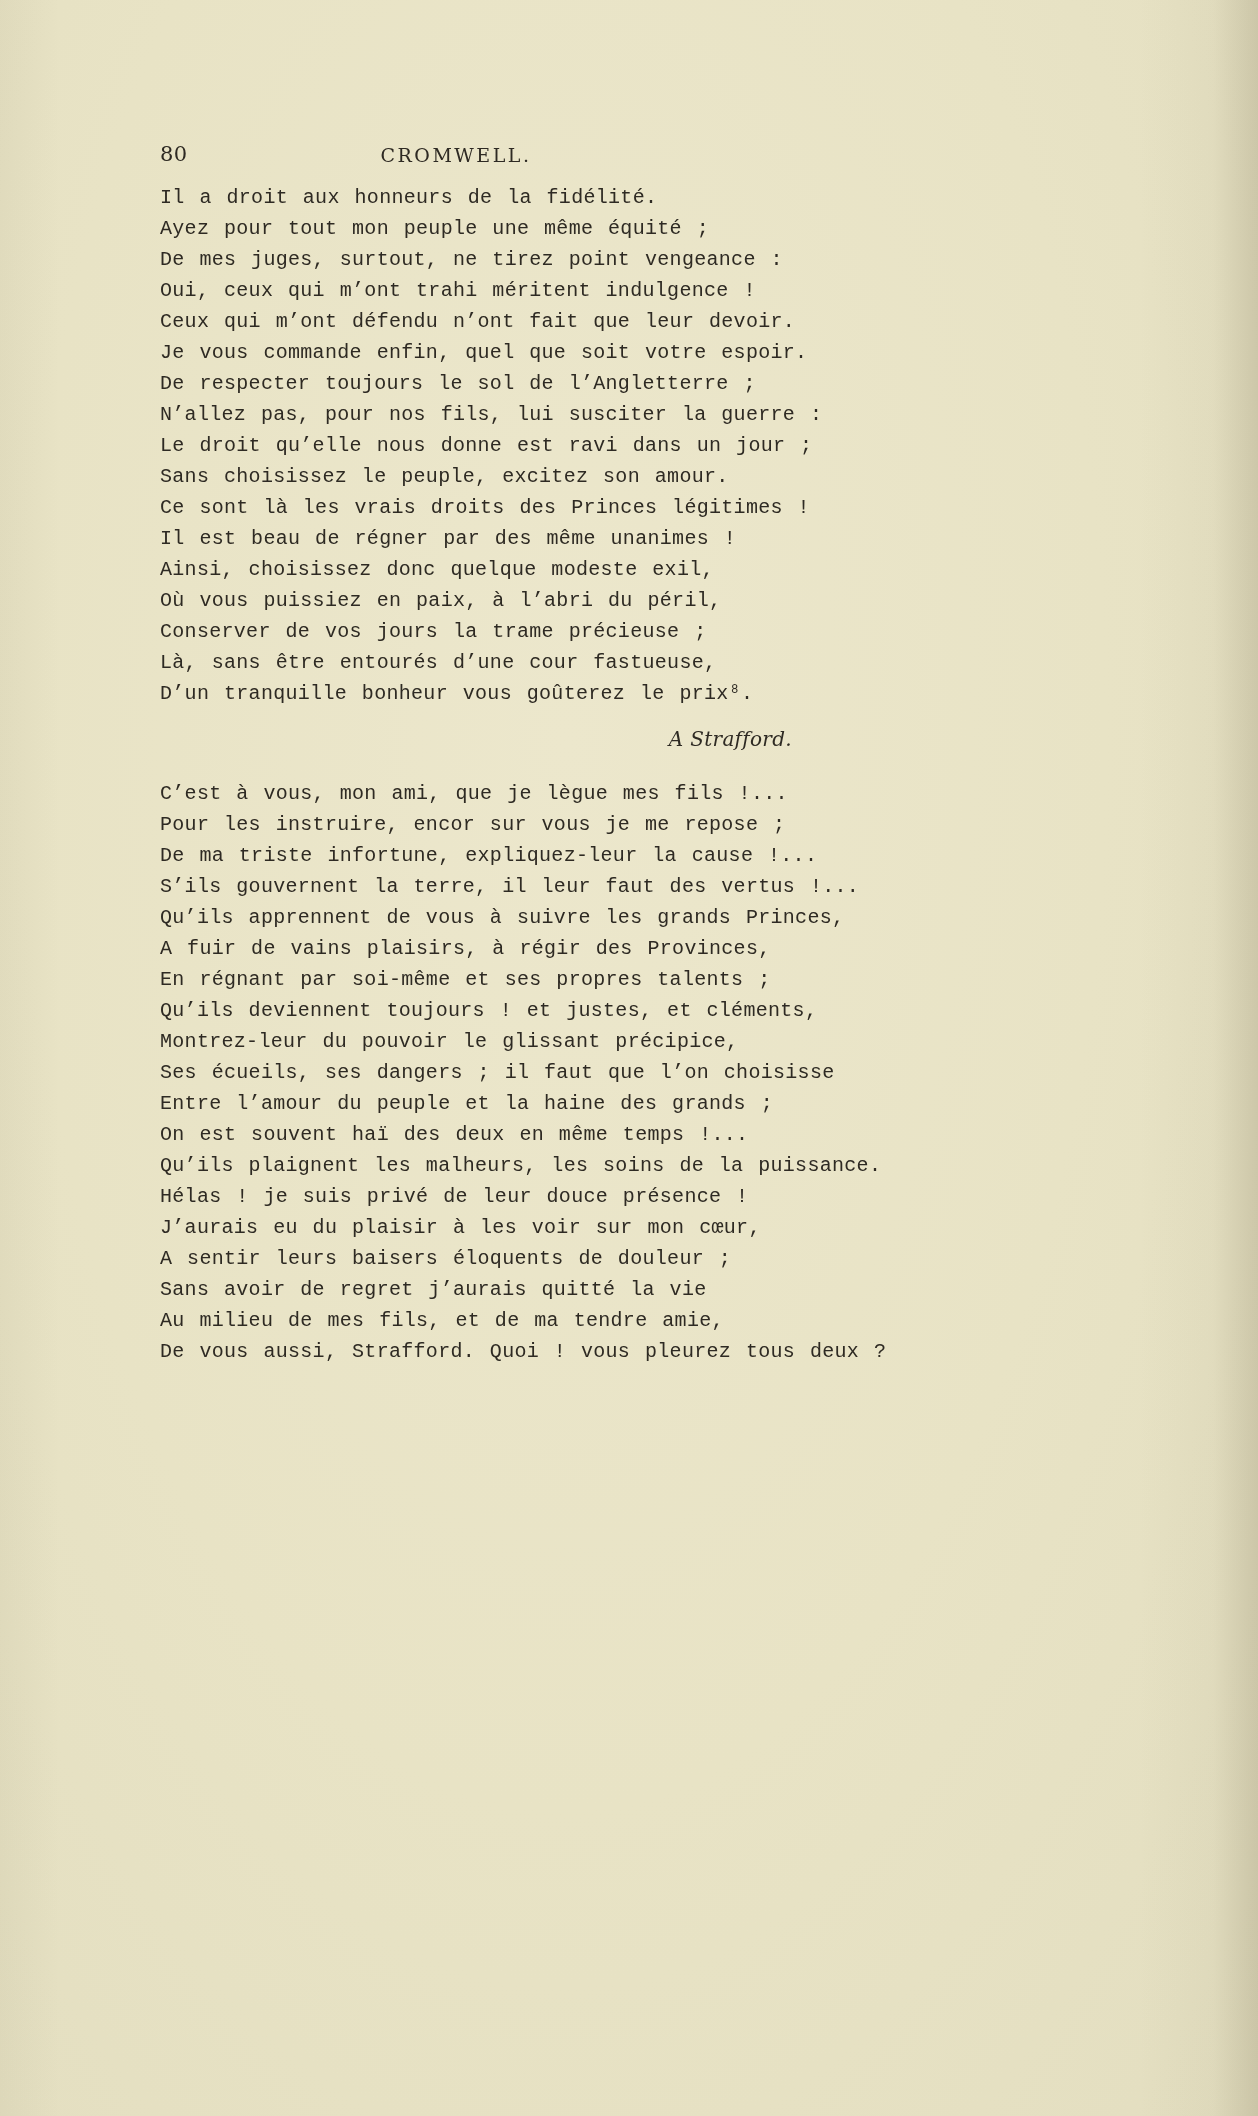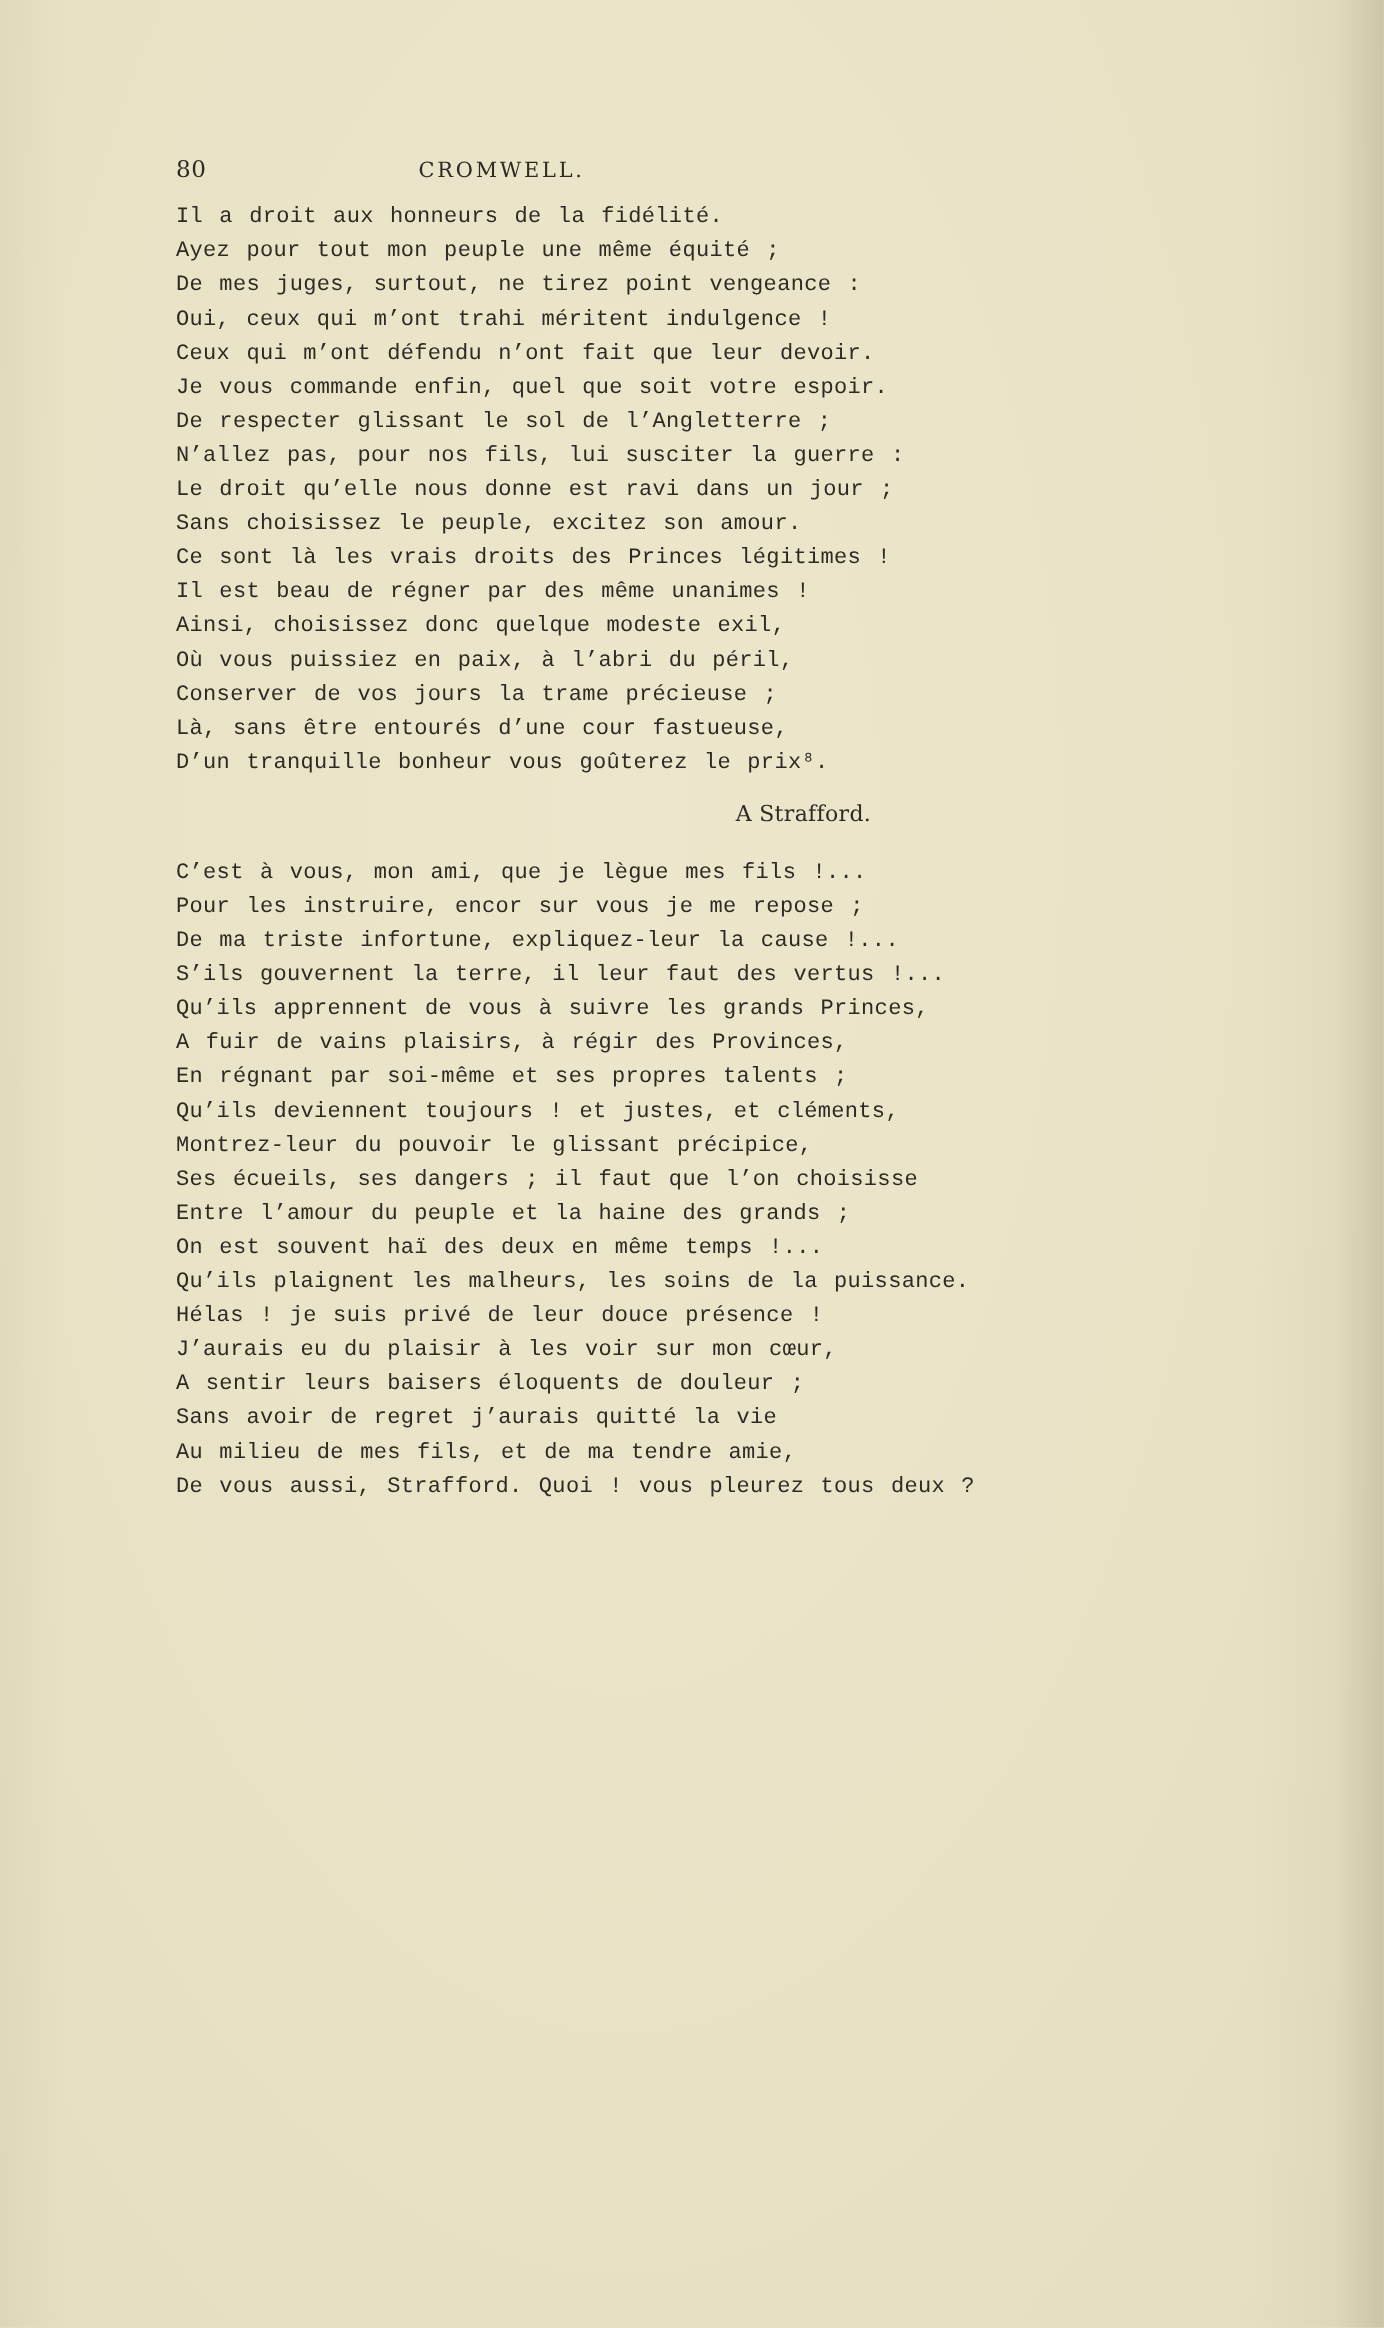--- a/index.html
+++ b/index.html
@@ -58,20 +58,21 @@
   .verse-line {
     font-size: 20px;
     line-height: 31px;
     letter-spacing: 0.3px;
     word-spacing: 2.5px;
     white-space: nowrap;
     font-family: Liberation Mono, monospace;
   }
   .attribution {
     text-align: right;
+    font-style: italic;
     font-size: 20px;
     line-height: 31px;
     margin: 15px 0 23px 0;
     letter-spacing: 0.3px;
   }
 </style>
 </head>
 <body>
 
 <div class="scan">
@@ -82,21 +83,21 @@
       <span class="running-title">CROMWELL.</span>
     </div>
 
     <div class="stanza">
       <div class="verse-line">Il a droit aux honneurs de la fidélité.</div>
       <div class="verse-line">Ayez pour tout mon peuple une même équité ;</div>
       <div class="verse-line">De mes juges, surtout, ne tirez point vengeance :</div>
       <div class="verse-line">Oui, ceux qui m’ont trahi méritent indulgence !</div>
       <div class="verse-line">Ceux qui m’ont défendu n’ont fait que leur devoir.</div>
       <div class="verse-line">Je vous commande enfin, quel que soit votre espoir.</div>
-      <div class="verse-line">De respecter glissant le sol de l’Angletterre ;</div>
+      <div class="verse-line">De respecter toujours le sol de l’Angletterre ;</div>
       <div class="verse-line">N’allez pas, pour nos fils, lui susciter la guerre :</div>
       <div class="verse-line">Le droit qu’elle nous donne est ravi dans un jour ;</div>
       <div class="verse-line">Sans choisissez le peuple, excitez son amour.</div>
       <div class="verse-line">Ce sont là les vrais droits des Princes légitimes !</div>
       <div class="verse-line">Il est beau de régner par des même unanimes !</div>
       <div class="verse-line">Ainsi, choisissez donc quelque modeste exil,</div>
       <div class="verse-line">Où vous puissiez en paix, à l’abri du péril,</div>
       <div class="verse-line">Conserver de vos jours la trame précieuse ;</div>
       <div class="verse-line">Là, sans être entourés d’une cour fastueuse,</div>
       <div class="verse-line">D’un tranquille bonheur vous goûterez le prix⁸.</div>

